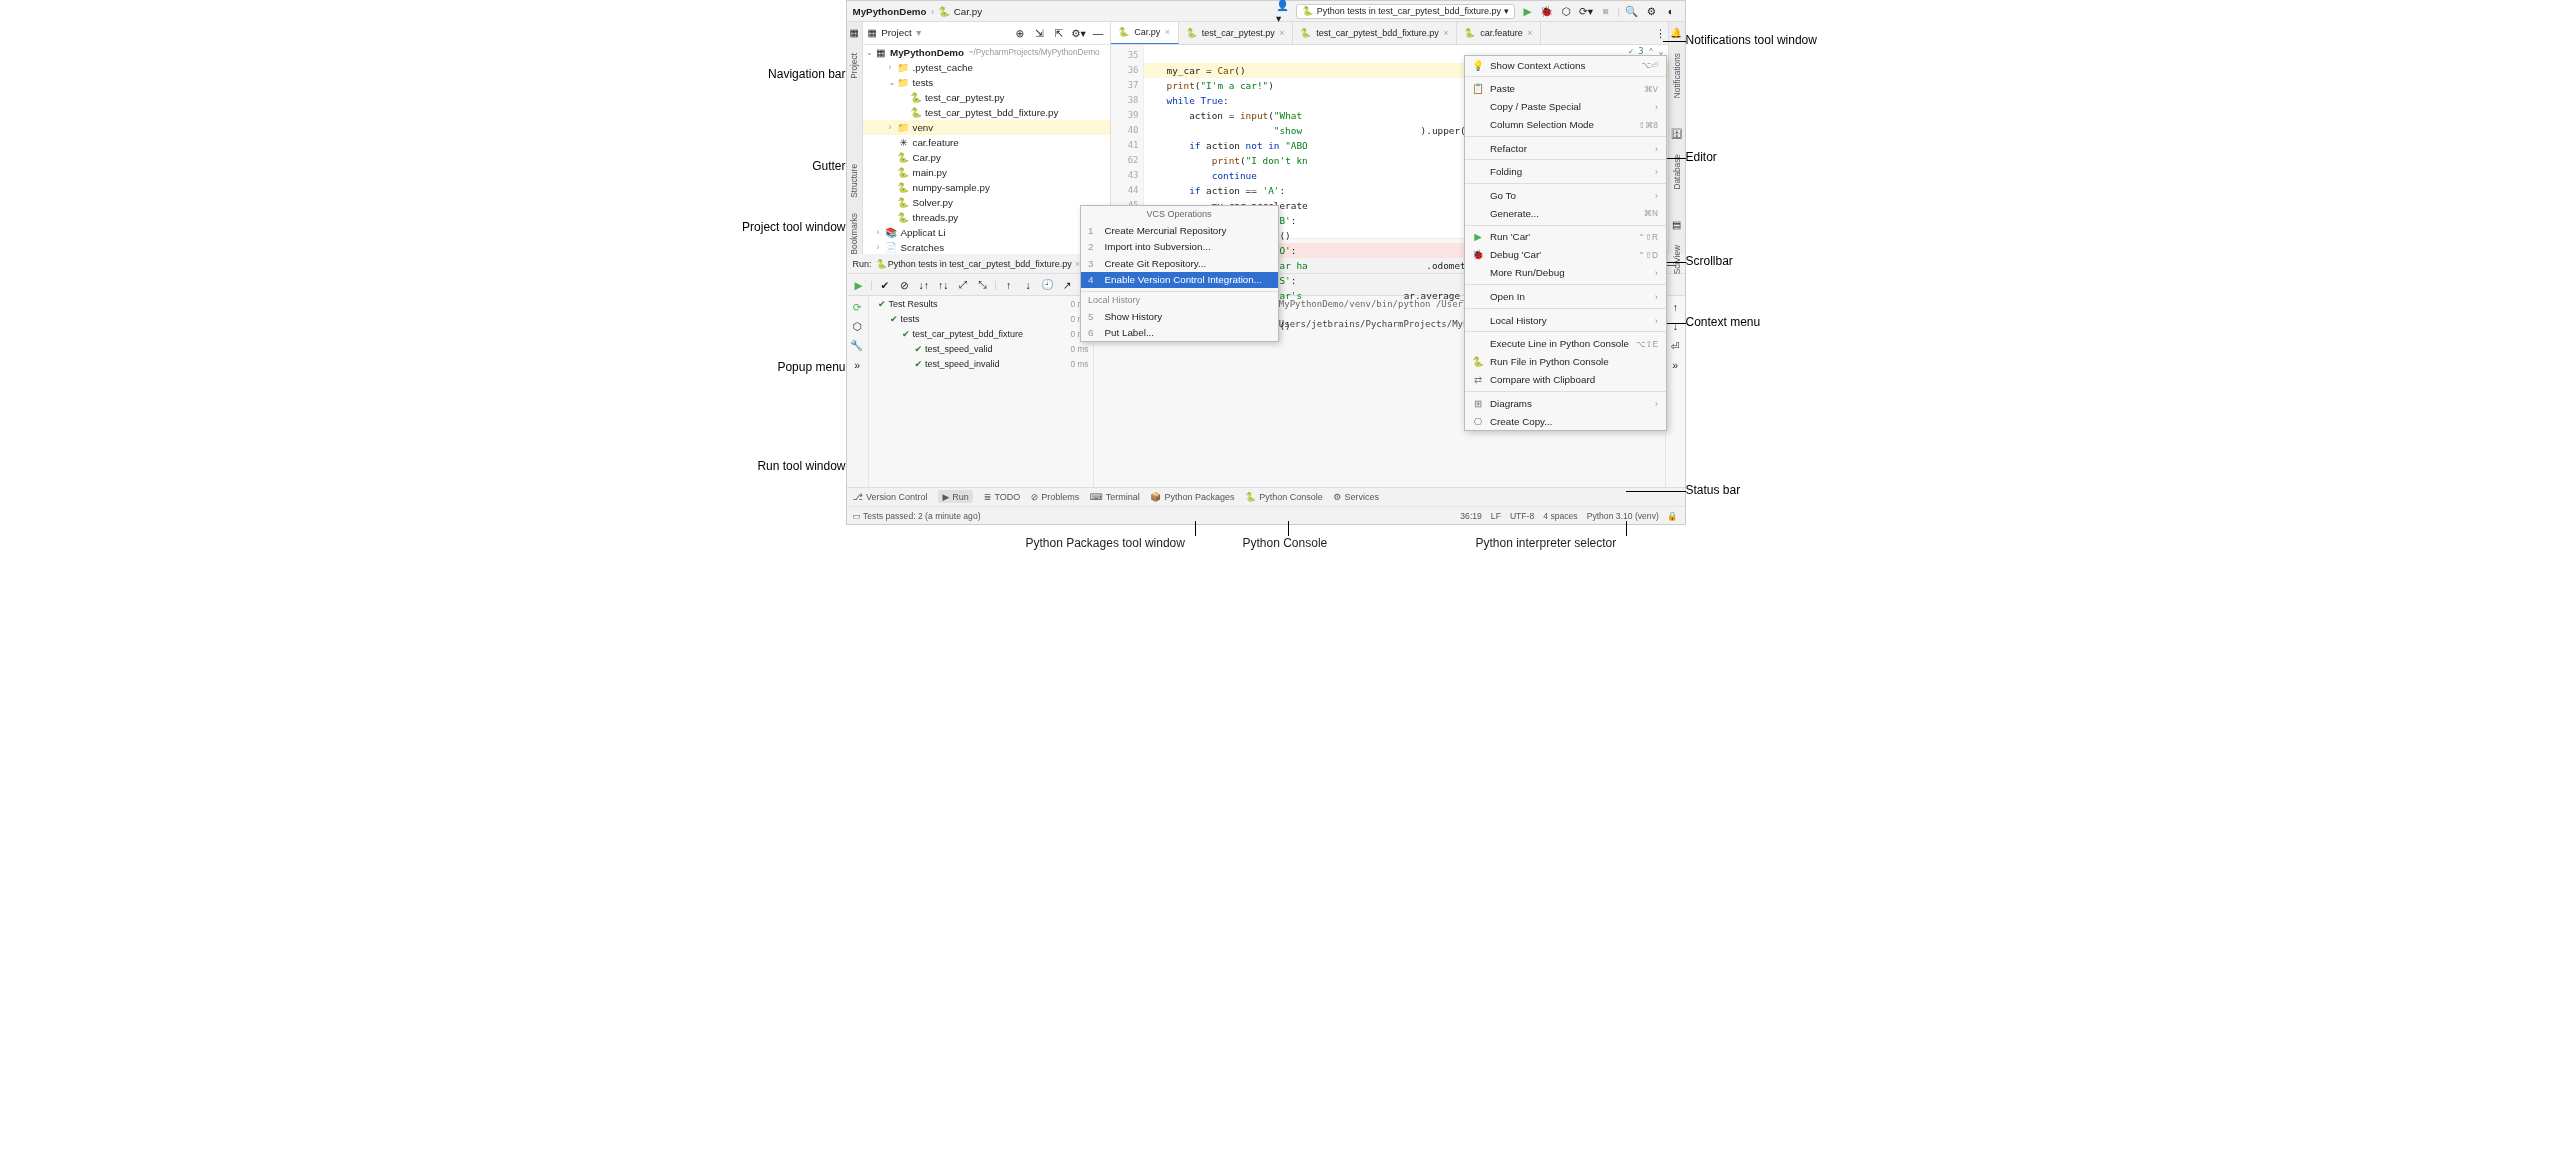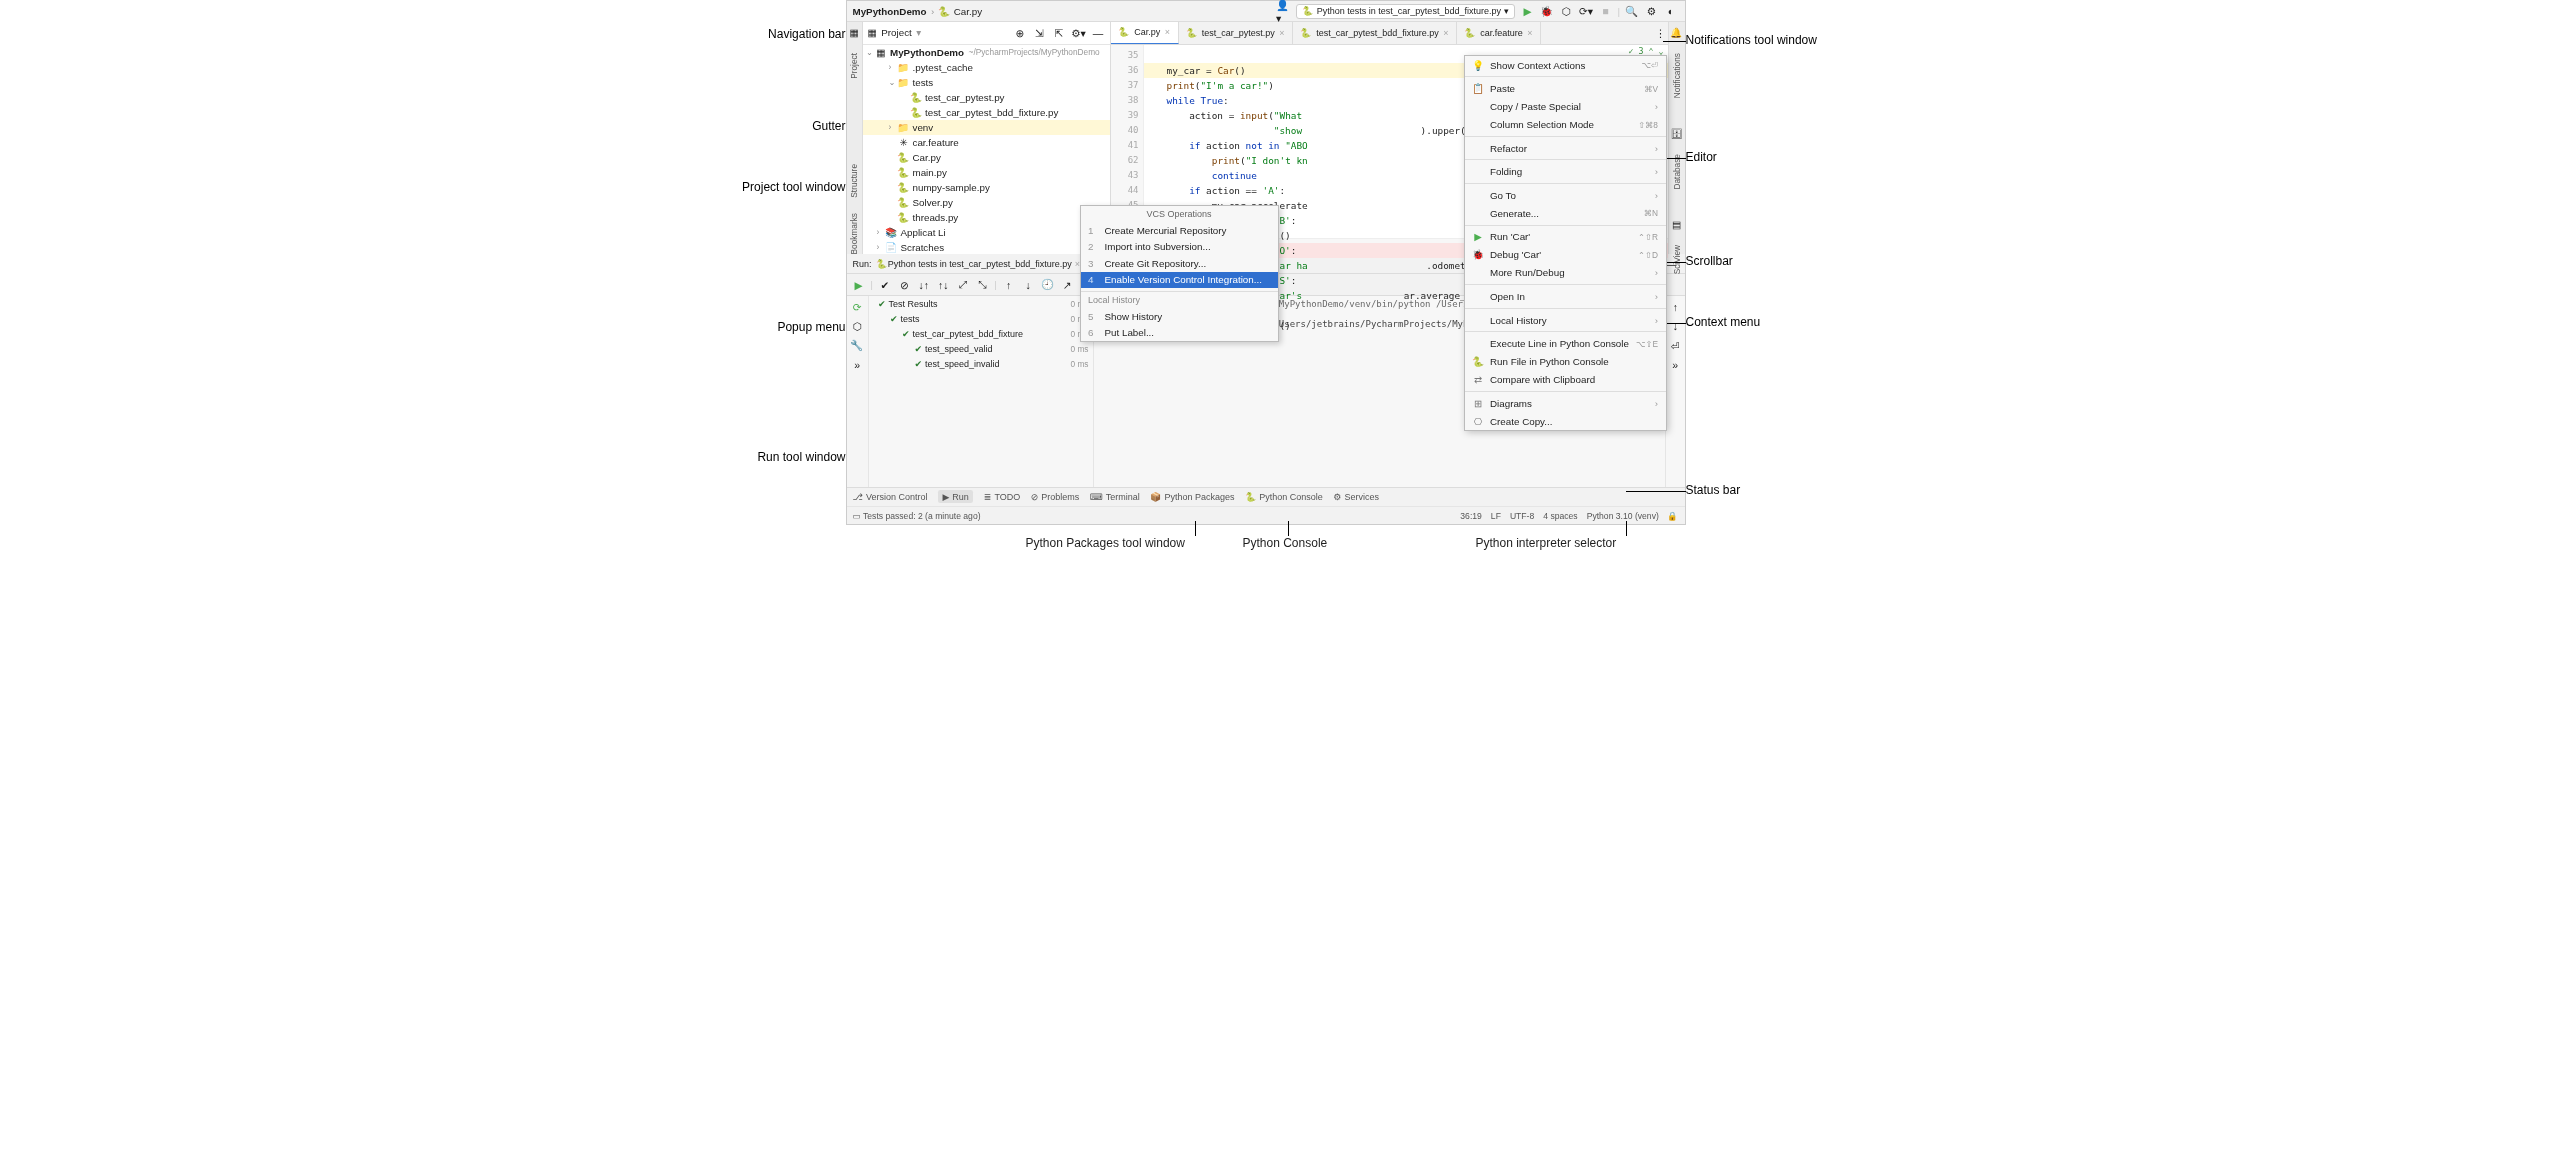--- a/index.html
+++ b/index.html
@@ -1,21 +1,21 @@
 <!DOCTYPE html>
 <html style="font-size:12px"><head>
 <meta charset="utf-8">
 <style>
 * { box-sizing: border-box; margin: 0; padding: 0; }
 body { font-family: -apple-system, "Segoe UI", Arial, sans-serif; font-size: 9.8px; color: #1e1e1e; background: #fff; }
 .whole { display: flex; width: 1171px; height: 525px; margin: 0 auto; }
 .callout-col { width: 143px; display: flex; flex-direction: column; position: relative; }
 .callout-col.right { width: 188px; text-align: center; }
 .callout { position: absolute; font-size: 12px; color: #000; white-space: nowrap; }
-.callout.left { right: 0; text-align: right; }
+.callout.left { right: 0; text-align: right; margin-top: 40px; }
 .callout.right { left: 0; }
 .callout-line { border-top: 1.1px solid #000; position: absolute; }
 .ide { flex: 1; border: 0.8px solid #ccc; display: flex; flex-direction: column; background: #f7f7f7; }
 
 .topbar { height: 21px; background: #f2f2f2; border-bottom: 0.8px solid #dcdcdc; display: flex; align-items: center; padding: 0 6px; gap: 4.5px; }
 .topbar .bc { font-weight: bold; }
 .topbar .sep { color: #999; }
 .topbar .spacer { flex: 1; }
 .topbar .runconfig { background: #fff; border: 0.8px solid #ccc; border-radius: 3px; padding: 1.5px 6px; font-size: 9px; display: flex; align-items: center; gap: 3px; }
 .icon-btn { width: 15px; height: 15px; display: inline-flex; align-items: center; justify-content: center; font-size: 10.5px; cursor: pointer; }
@@ -93,21 +93,21 @@
 </head>
 <body>
 
 <div class="whole">
 
   <div class="callout-col">
     <div class="callout left" style="top:27px"><span>Navigation bar</span><div class="callout-line" style="width:22.5px;right:-22.5px;top:7.5px"></div></div>
     <div class="callout left" style="top:119px"><span>Gutter</span><div class="callout-line" style="width:300px;right:-300px;top:7.5px"></div></div>
     <div class="callout left" style="top:180px"><span>Project tool window</span><div class="callout-line" style="width:30px;right:-30px;top:7.5px"></div></div>
     <div class="callout left" style="top:320px"><span>Popup menu</span><div class="callout-line" style="width:105px;right:-105px;top:7.5px"></div></div>
-    <div class="callout left" style="top:450px"><span>Run tool window</span><div class="callout-line" style="width:22.5px;right:-22.5px;top:7.5px"></div></div>
+    <div class="callout left" style="top:419px"><span>Run tool window</span><div class="callout-line" style="width:22.5px;right:-22.5px;top:7.5px"></div></div>
   </div>
 
   <div class="ide" style="position:relative">
 
     <div class="topbar">
       <span class="bc">MyPythonDemo</span>
       <span class="sep">›</span>
       <span>🐍 <span>Car.py</span></span>
       <span class="spacer"></span>
       <span class="icon-btn">👤▾</span>

